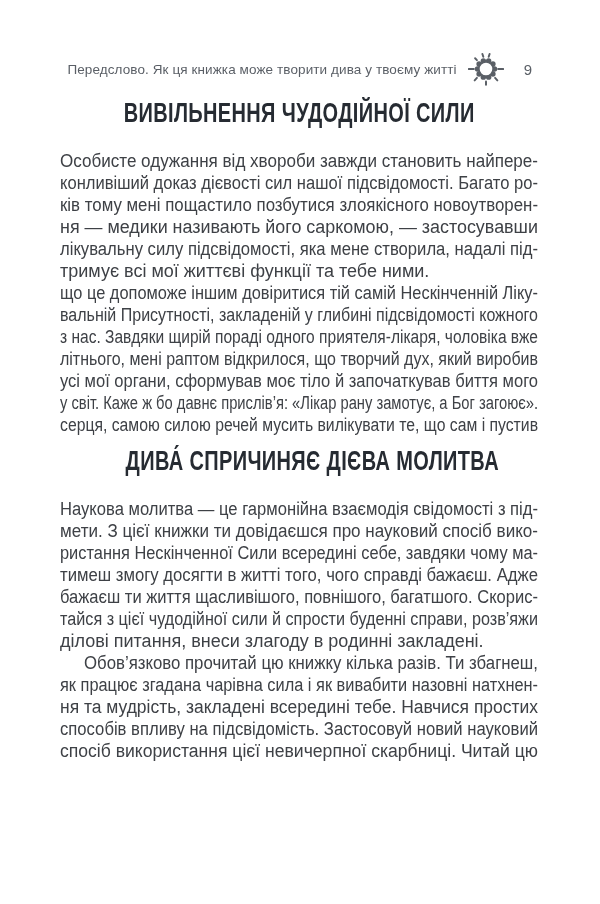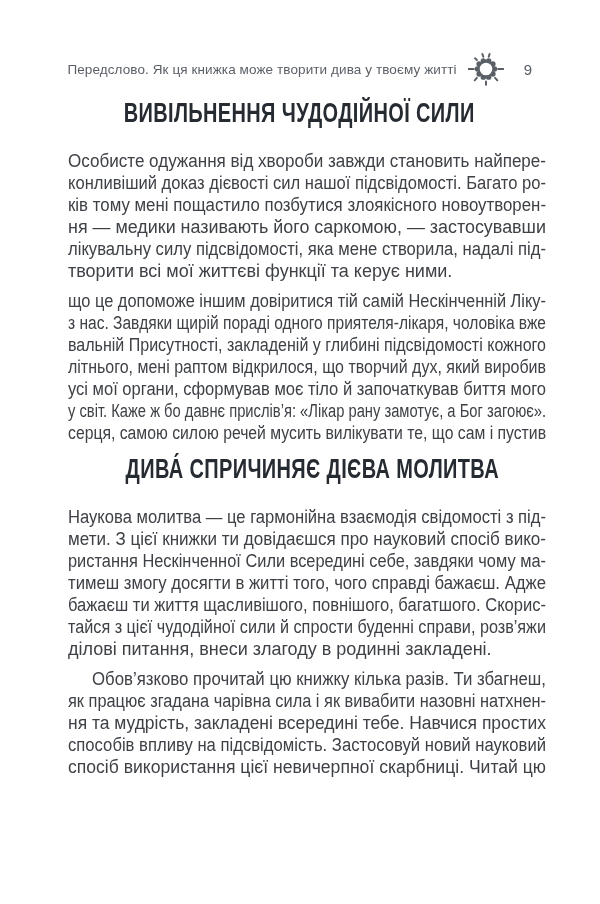--- a/index.html
+++ b/index.html
@@ -40,21 +40,21 @@
   .cond {
     display: inline-block;
     transform: scaleX(0.74);
     transform-origin: 50% 50%;
     white-space: nowrap;
     letter-spacing: 0.5px;
   }
 
   
   .para {
-    margin: 8px;
+    margin: 0;
     font-size: 18px;
     line-height: 22px;
     color: #3e4146;
   }
   .heading + .para { margin-top: 22px; }
   .jline { height: 22px; }
   .jline.ind { padding-left: 24px; }
   .lt {
     display: inline-block;
     white-space: nowrap;
@@ -97,27 +97,27 @@
   </header>
 
   <h1 class="heading"><span class="cond">ВИВІЛЬНЕННЯ ЧУДОДІЙНОЇ СИЛИ</span></h1>
 
   <div class="para">
     <div class="jline"><span class="lt" style="transform: scaleX(0.947091);">Особисте одужання від хвороби завжди становить найпере-</span></div>
     <div class="jline"><span class="lt" style="transform: scaleX(0.920199);">конливіший доказ дієвості сил нашої підсвідомості. Багато ро-</span></div>
     <div class="jline"><span class="lt" style="transform: scaleX(0.935821);">ків тому мені пощастило позбутися злоякісного новоутворен-</span></div>
     <div class="jline"><span class="lt" style="transform: scaleX(0.995153);">ня — медики називають його саркомою, — застосувавши</span></div>
     <div class="jline"><span class="lt" style="transform: scaleX(0.924453);">лікувальну силу підсвідомості, яка мене створила, надалі під-</span></div>
-    <div class="jline"><span class="lt">творити всі мої життєві функції та керує ними.</span></div>
+    <div class="jline"><span class="lt">тримує всі мої життєві функції та тебе ними.</span></div>
   </div>
 
   <div class="para">
     <div class="jline"><span class="lt" style="transform: scaleX(0.910449);">що це допоможе іншим довіритися тій самій Нескінченній Ліку-</span></div>
+    <div class="jline"><span class="lt" style="transform: scaleX(0.889949);">вальній Присутності, закладеній у глибині підсвідомості кожного</span></div>
     <div class="jline"><span class="lt" style="transform: scaleX(0.863327);">з нас. Завдяки щирій пораді одного приятеля-лікаря, чоловіка вже</span></div>
-    <div class="jline"><span class="lt" style="transform: scaleX(0.889949);">вальній Присутності, закладеній у глибині підсвідомості кожного</span></div>
     <div class="jline"><span class="lt" style="transform: scaleX(0.887805);">літнього, мені раптом відкрилося, що творчий дух, який виробив</span></div>
     <div class="jline"><span class="lt" style="transform: scaleX(0.918596);">усі мої органи, сформував моє тіло й започаткував биття мого</span></div>
     <div class="jline"><span class="lt" style="transform: scaleX(0.818406);">у світ. Каже ж бо давнє прислів’я: «Лікар рану замотує, а Бог загоює».</span></div>
     <div class="jline"><span class="lt" style="transform: scaleX(0.875283);">серця, самою силою речей мусить вилікувати те, що сам і пустив</span></div>
   </div>
 
   <h2 class="heading second"><span class="cond">ДИВА́ СПРИЧИНЯЄ ДІЄВА МОЛИТВА</span></h2>
 
   <div class="para">
     <div class="jline"><span class="lt" style="transform: scaleX(0.922196);">Наукова молитва — це гармонійна взаємодія свідомості з під-</span></div>

